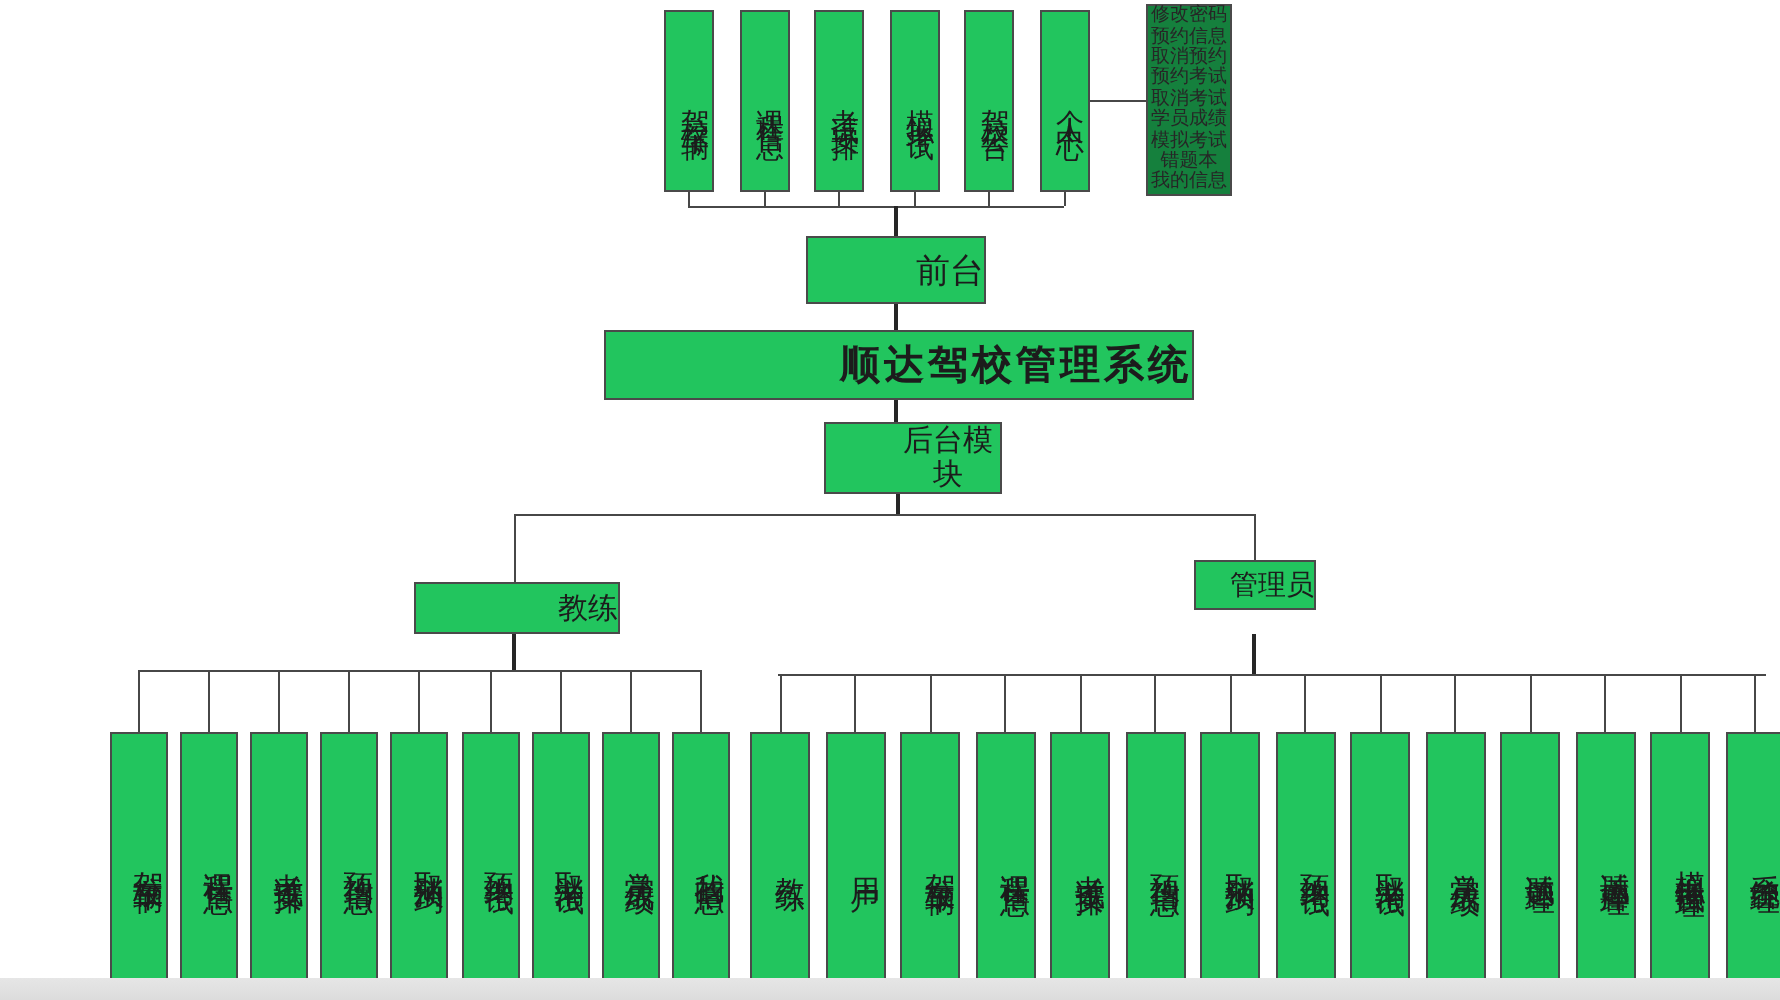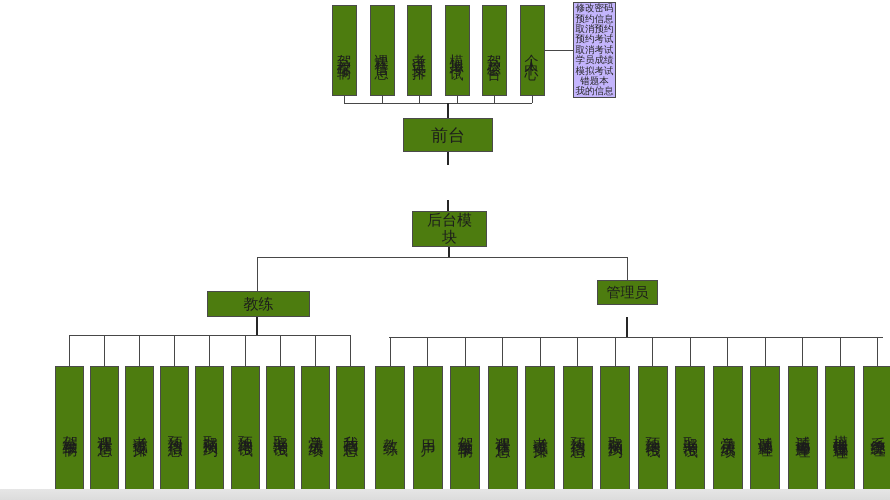--- a/index.html
+++ b/index.html
@@ -1,41 +1,41 @@
 <!DOCTYPE html>
 <html><head>
 <meta charset="utf-8">
 <style>
   html,body{margin:0;padding:0;background:#ffffff;}
   #canvas{
     position:relative;width:890px;height:500px;overflow:hidden;
     background:#ffffff;font-family:"DejaVu Sans",sans-serif;color:#1c1c1c;
   }
   .node{
-    position:absolute;border:1px solid #4a4a4a;background:#4d7c0f;
-    display:flex;align-items:center;justify-content:center;box-sizing:border-box;
+    position:absolute;border:1px solid #4a4a4a;background:#22c55e;
+    display:flex;align-items:center;justify-content:flex-end;box-sizing:border-box;
   }
   .vnode span{
     writing-mode:vertical-rl;text-orientation:upright;
     font-size:15px;letter-spacing:2px;color:#1c1c1c;white-space:nowrap;
   }
   .top-vnode span{font-size:14px;letter-spacing:4px;}
   .hline,.vline{position:absolute;background:#474747;}
   .hline{height:1px;}
   .vline{width:1px;}
   .trunk{width:2px;background:#262626;}
   #node-front{left:403px;top:118px;width:90px;height:34px;font-size:17px;}
   #node-main{left:302px;top:165px;width:295px;height:35px;font-size:20px;font-weight:bold;letter-spacing:2px;}
-  #node-backend{left:412px;top:211px;width:75px;height:36px;font-size:15px;}
+  #node-backend{left:412px;top:211px;width:89px;height:36px;font-size:15px;}
   #node-backend span{display:block;width:52px;text-align:center;line-height:17px;}
   #node-coach{left:207px;top:291px;width:103px;height:26px;font-size:15px;}
   #node-admin{left:597px;top:280px;width:61px;height:25px;font-size:14px;}
   #side-panel{
     position:absolute;left:573px;top:2px;width:43px;height:96px;
-    border:1px solid #4a4a4a;box-sizing:border-box;background:#c4b5fd;
+    border:1px solid #4a4a4a;box-sizing:border-box;background:#15803d;
     display:flex;flex-direction:column;justify-content:center;
   }
   #side-panel .pline{font-size:9.5px;line-height:10.4px;text-align:center;color:#262626;white-space:nowrap;}
   #footer-strip{position:absolute;left:0;top:489px;width:890px;height:11px;
     background:linear-gradient(#e6e6e6,#dcdcdc);}
 </style>
 </head>
 <body>
 
 <div id="canvas">
@@ -50,20 +50,23 @@
   <div class="vline" style="left:627px;top:257px;height:35px;"></div>
   <div class="vline trunk" style="left:256px;top:317px;height:18px;"></div>
   <div class="vline trunk" style="left:626px;top:317px;height:20px;"></div>
   <div class="hline" style="left:69px;top:335px;width:282px;"></div>
   <div class="hline" style="left:389px;top:337px;width:494px;"></div>
   <div class="hline" style="left:544px;top:50px;width:29px;"></div>
 
   <div class="node" id="node-front">
     <span>前台</span>
   </div>
+  <div class="node" id="node-main">
+    <span>顺达驾校管理系统</span>
+  </div>
   <div class="node" id="node-backend">
     <span>后台模块</span>
   </div>
   <div class="node" id="node-coach">
     <span>教练</span>
   </div>
   <div class="node" id="node-admin">
     <span>管理员</span>
   </div>
 

